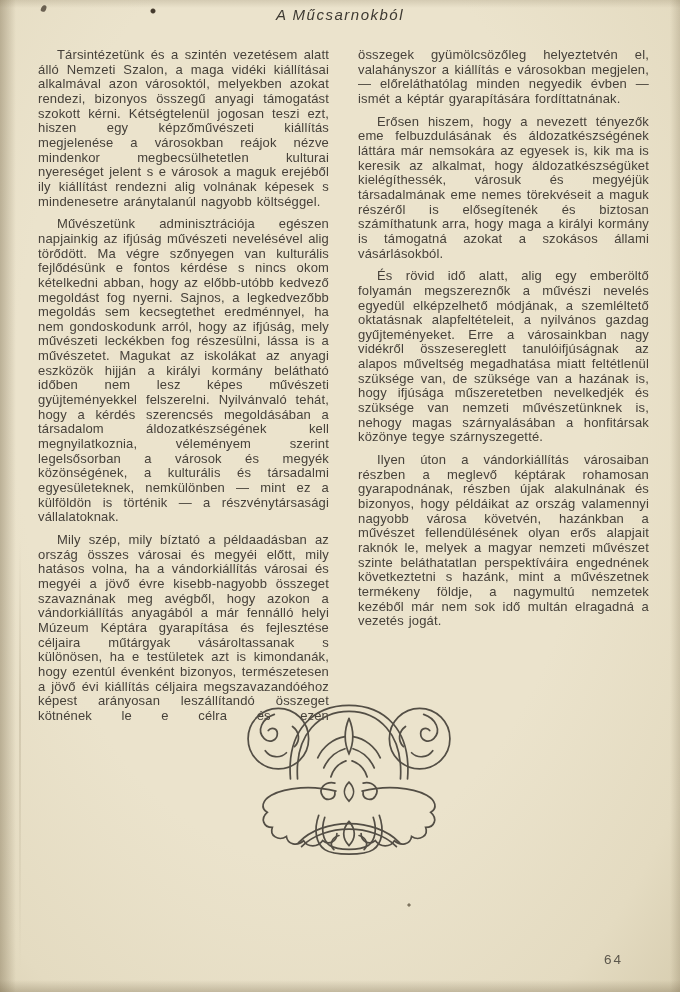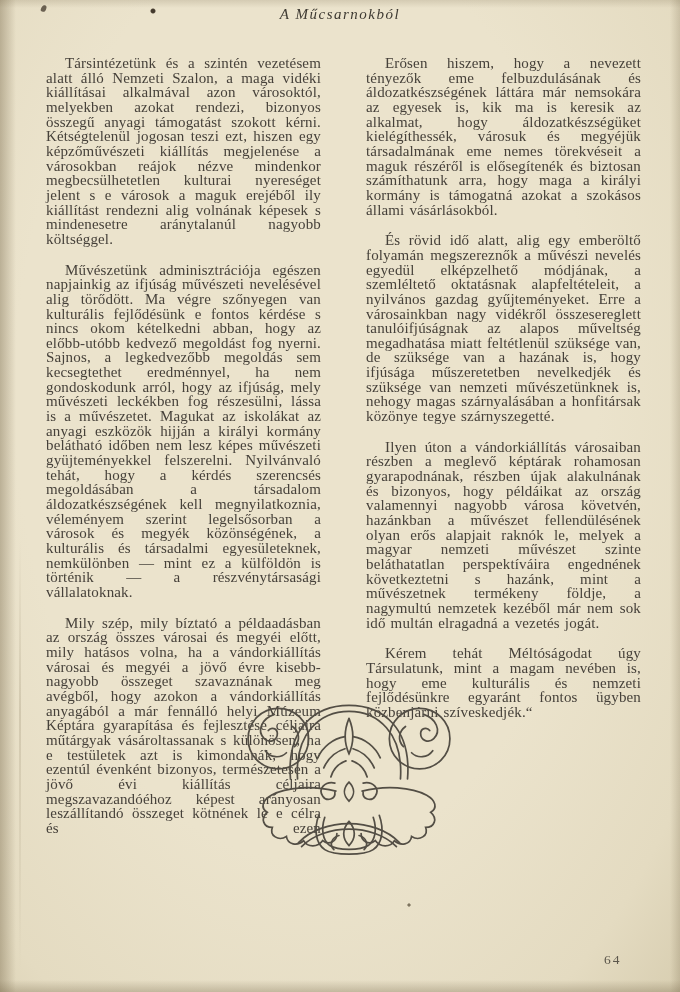--- a/index.html
+++ b/index.html
@@ -1,21 +1,21 @@
 <!DOCTYPE html>
 <html style="--paper: #ebe3cc; --paper_mid: #e4dbc1; --paper_edge: #d8ceb1; --ink: #46413a; --ornament_stroke: #534e45;"><head>
 <meta charset="utf-8">
 <style>
   html,body { margin:0; padding:0; background:#888; }
   .page {
     position:relative;
     width:680px; height:992px;
     margin:0 auto;
     overflow:hidden;
-    font-family:Liberation Serif, serif;
+    font-family:Liberation Sans, sans-serif;
     background:
       radial-gradient(ellipse at 45% 40%, var(--paper,#ebe3cc) 55%, var(--paper_mid,#e4dbc1) 85%, var(--paper_edge,#d8ceb1) 100%);
     color:var(--ink,#46413a);
   }
   .edge { position:absolute; pointer-events:none; }
   .edge-left   { left:0; top:0; width:16px; height:100%;
                  background:linear-gradient(90deg, rgba(110,95,65,.38), rgba(110,95,65,0)); }
   .edge-right  { right:0; top:0; width:10px; height:100%;
                  background:linear-gradient(-90deg, rgba(110,95,65,.22), rgba(110,95,65,0)); }
   .edge-bottom { left:0; bottom:0; width:100%; height:12px;
@@ -33,22 +33,22 @@
     font-size:15px; letter-spacing:1.5px;
     color:#3e3a32;
   }
 
   .columns {
     position:absolute; top:40px; left:30px; width:627px;
     display:flex; gap:13px;
   }
   .col { width:307px; }
   .col p {
-    margin:16px;
-    font-size:15px;
+    margin:8px;
+    font-size:13px;
     line-height:14.65px;
     text-align:justify;
     text-indent:19px;
     letter-spacing:0.15px;
     word-spacing:1.1px;
     color:var(--ink,#46413a);
   }
   .col p.no-indent { text-indent:0; }
   .col p.fill-last { text-align-last:justify; }
 
@@ -97,24 +97,24 @@
 
   <h1 class="header">A Műcsarnokból</h1>
 
   <div class="columns">
     <div class="col">
       <p>Társintézetünk és a szintén vezetésem alatt álló Nemzeti Szalon, a maga vidéki kiállításai alkalmával azon városoktól, melyekben azokat rendezi, bizonyos összegű anyagi támogatást szokott kérni. Kétségtelenül jogosan teszi ezt, hiszen egy képzőművészeti kiállítás megjelenése a városokban reájok nézve mindenkor megbecsülhetetlen kulturai nyereséget jelent s e városok a maguk erejéből ily kiállítást rendezni alig volnának képesek s mindenesetre aránytalanúl nagyobb költséggel.</p>
       <p>Művészetünk adminisztrációja egészen napjainkig az ifjúság művészeti nevelésével alig törődött. Ma végre szőnyegen van kulturális fejlődésünk e fontos kérdése s nincs okom kételkedni abban, hogy az előbb-utóbb kedvező megoldást fog nyerni. Sajnos, a legkedvezőbb megoldás sem kecsegtethet eredménnyel, ha nem gondoskodunk arról, hogy az ifjúság, mely művészeti leckékben fog részesülni, lássa is a művészetet. Magukat az iskolákat az anyagi eszközök hijján a királyi kormány belátható időben nem lesz képes művészeti gyüjteményekkel felszerelni. Nyilvánvaló tehát, hogy a kérdés szerencsés megoldásában a társadalom áldozatkészségének kell megnyilatkoznia, véleményem szerint legelsősorban a városok és megyék közönségének, a kulturális és társadalmi egyesületeknek, nemkülönben — mint ez a külföldön is történik — a részvénytársasági vállalatoknak.</p>
       <p class="fill-last">Mily szép, mily bíztató a példaadásban az ország összes városai és megyéi előtt, mily hatásos volna, ha a vándorkiállítás városai és megyéi a jövő évre kisebb-nagyobb összeget szavaznának meg avégből, hogy azokon a vándorkiállítás anyagából a már fennálló helyi Múzeum Képtára gyarapítása és fejlesztése céljaira műtárgyak vásároltassanak s különösen, ha e testületek azt is kimondanák, hogy ezentúl évenként bizonyos, természetesen a jövő évi kiállítás céljaira megszavazandóéhoz képest arányosan leszállítandó összeget kötnének le e célra és ezen</p>
     </div>
     <div class="col">
+      <p class="no-indent">összegek gyümölcsözőleg helyeztetvén el, valahányszor a kiállítás e városokban megjelen, — előreláthatólag minden negyedik évben — ismét a képtár gyarapítására fordíttatnának.</p>
       <p>Erősen hiszem, hogy a nevezett tényezők eme felbuzdulásának és áldozatkészségének láttára már nemsokára az egyesek is, kik ma is keresik az alkalmat, hogy áldozatkészségüket kielégíthessék, városuk és megyéjük társadalmának eme nemes törekvéseit a maguk részéről is elősegítenék és biztosan számíthatunk arra, hogy maga a királyi kormány is támogatná azokat a szokásos állami vásárlásokból.</p>
       <p>És rövid idő alatt, alig egy emberöltő folyamán megszereznők a művészi nevelés egyedül elképzelhető módjának, a szemléltető oktatásnak alapfeltételeit, a nyilvános gazdag gyűjteményeket. Erre a városainkban nagy vidékről összesereglett tanulóifjúságnak az alapos műveltség megadhatása miatt feltétlenül szüksége van, de szüksége van a hazának is, hogy ifjúsága műszeretetben nevelkedjék és szüksége van nemzeti művészetünknek is, nehogy magas szárnyalásában a honfitársak közönye tegye szárnyszegetté.</p>
       <p>Ilyen úton a vándorkiállítás városaiban részben a meglevő képtárak rohamosan gyarapodnának, részben újak alakulnának és bizonyos, hogy példáikat az ország valamennyi nagyobb városa követvén, hazánkban a művészet fellendülésének olyan erős alapjait raknók le, melyek a magyar nemzeti művészet szinte beláthatatlan perspektíváira engednének következtetni s hazánk, mint a művészetnek termékeny földje, a nagymultú nemzetek kezéből már nem sok idő multán elragadná a vezetés jogát.</p>
-      <p>Kérem tehát Méltóságodat úgy Társulatunk, mint a magam nevében is, hogy eme kulturális és nemzeti fejlődésünkre egyaránt fontos ügyben közbenjárni szíveskedjék.“</p>
     </div>
   </div>
 
   <svg class="ornament" viewBox="0 0 220 160" aria-hidden="true">
 
     <g>
       <circle cx="40" cy="40" r="30"></circle>
       <path d="M36 16 C 24 20 18 32 26 40 C 31 45 39 42 39 35 C 39 30 33 28 30 32"></path>
       <path d="M54 28 C 61 33 62 42 56 48"></path>
       <path d="M27 52 C 32 59 42 60 48 54"></path>

